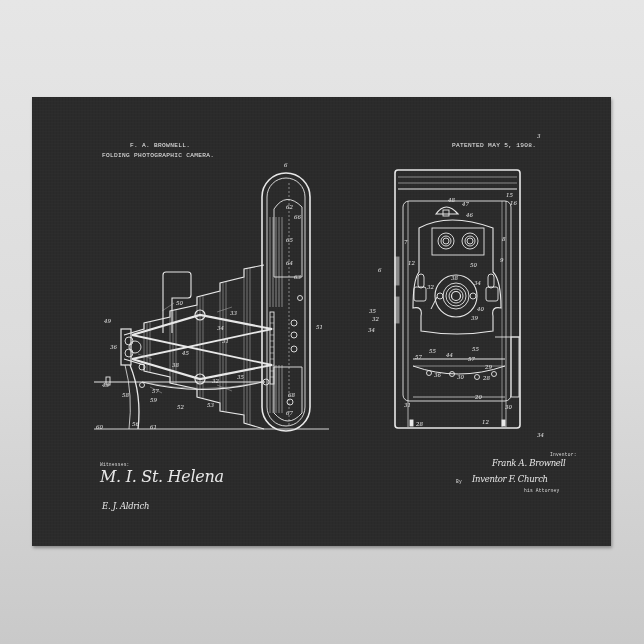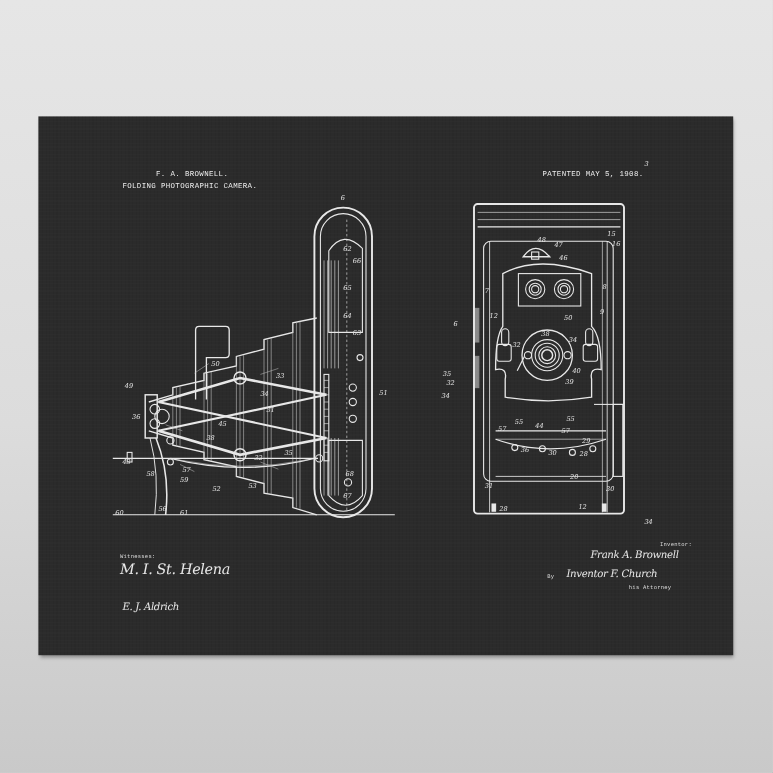--- a/index.html
+++ b/index.html
@@ -13,21 +13,21 @@
       position: absolute; left: 32px; top: 97px; width: 579px; height: 449px;
       background: #2b2b2b;
       background-image:
         repeating-linear-gradient(0deg, rgba(255,255,255,0.012) 0 1px, transparent 1px 3px),
         repeating-linear-gradient(90deg, rgba(0,0,0,0.05) 0 1px, transparent 1px 3px);
       box-shadow: 1px 2px 3px rgba(0,0,0,0.35);
     }
     .txt { position: absolute; color: #ececec; white-space: nowrap; }
     .hdr { font-family: "Liberation Mono", monospace; font-size: 6.2px; letter-spacing: 0.3px; }
     .small { font-family: "Liberation Mono", monospace; font-size: 4.6px; letter-spacing: 0.2px; color: #dcdcdc; }
-    .sig { font-family: "DejaVu Serif", serif; font-style: italic; font-size: 12px; color: #e8e8e8; letter-spacing: -0.3px; }
+    .sig { font-family: "DejaVu Serif", serif; font-style: italic; font-size: 16px; color: #e8e8e8; letter-spacing: -0.3px; }
     .sig.sm { font-size: 8.5px; }
     svg.drawing { position: absolute; overflow: visible; }
     .lbl { font-family: "DejaVu Serif", serif; font-style: italic; font-size: 5.5px; fill: #e6e6e6; }
   </style>
 </head>
 <body>
 
 <div class="poster">
 
   <div class="txt hdr" style="left:98px; top:45px;">F. A. BROWNELL.</div>

